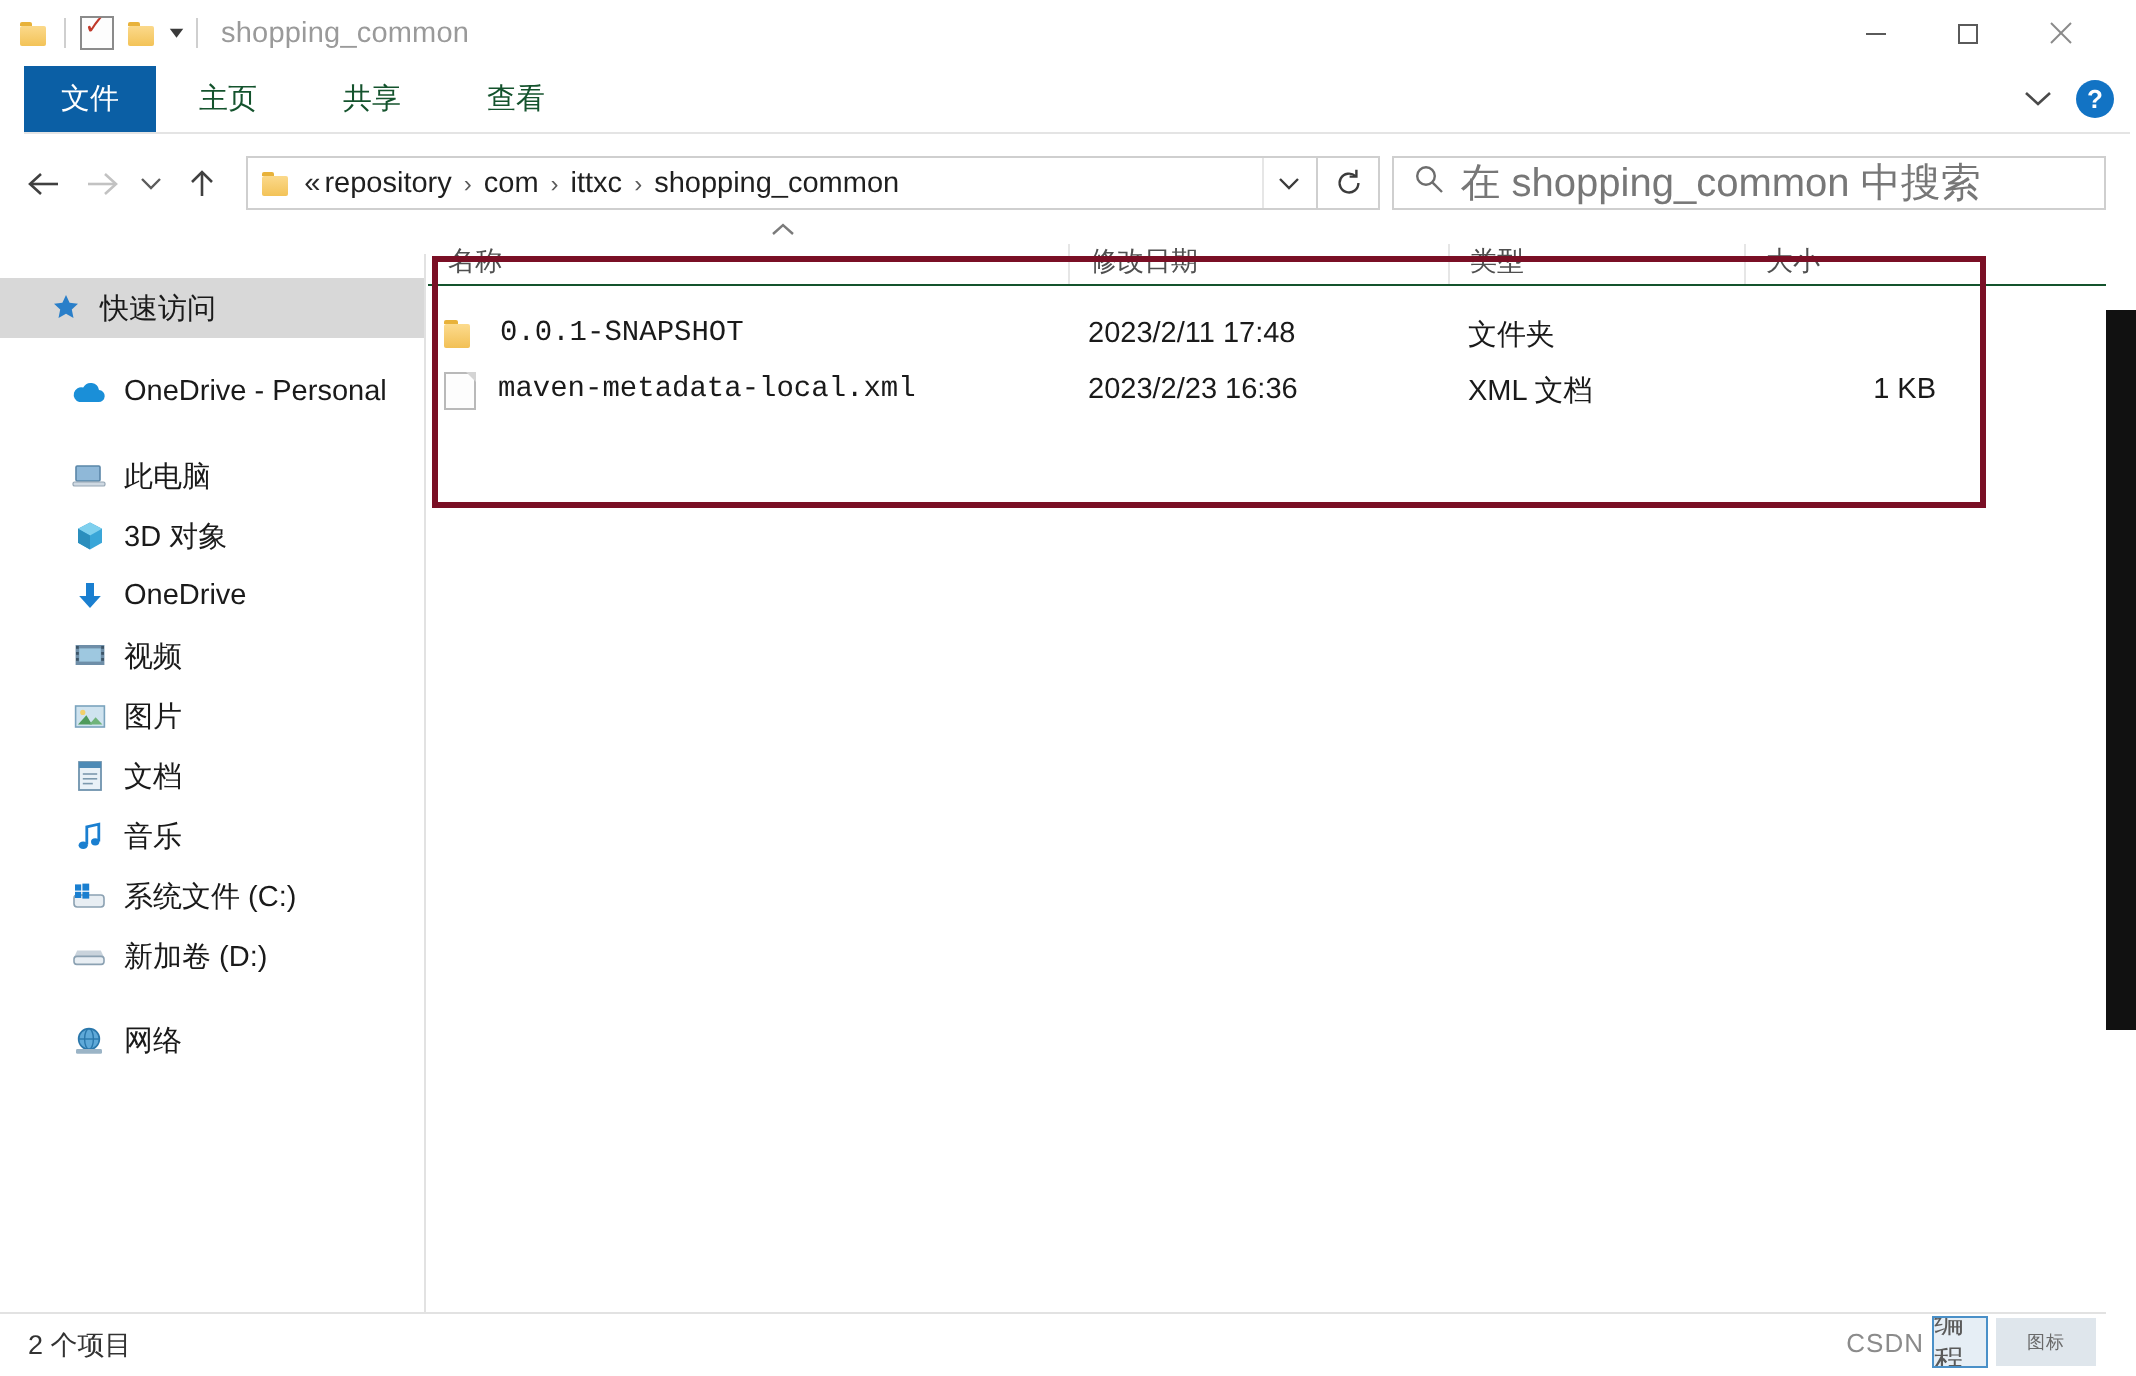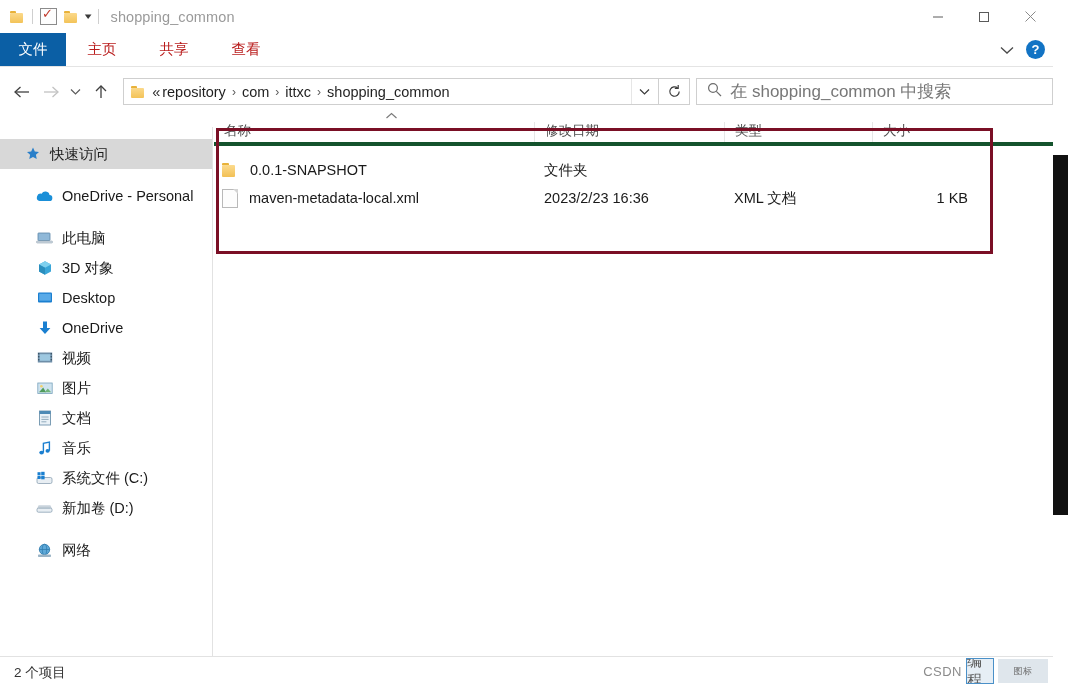--- a/index.html
+++ b/index.html
@@ -115,37 +115,37 @@
     display: flex;
     align-items: center;
     justify-content: center;
     color: #6a6a6a;
   }
   .win-btn svg { display: block; }
 
   
   .ribbon {
     position: absolute;
-    left: 0; top: 33px;
+    left: 12px; top: 33px;
     width: 1053px;
     height: 33px;
     background: #ffffff;
     border-bottom: 1px solid #e4e4e4;
   }
   .tabs {
     display: flex;
     height: 33px;
     align-items: stretch;
   }
   .tab {
     display: flex;
     align-items: center;
     justify-content: center;
     font-size: 14.5px;
-    color: #b91c1c;
+    color: #14532d;
     padding: 0 14px;
     min-width: 44px;
   }
   .tab.file {
     background: #0b5fa5;
     color: #ffffff;
     width: 66px;
     padding: 0;
   }
   .ribbon-right {
@@ -253,21 +253,21 @@
     background: #ffffff;
     display: flex;
     align-items: center;
     box-sizing: border-box;
   }
   .search-icon {
     margin: 0 8px 0 10px;
     color: #6d6d6d;
   }
   .search-ph {
-    font-size: 17px;
+    font-size: 20px;
     color: #777777;
   }
 
   
   .sidebar {
     position: absolute;
     left: 0; top: 127px;
     width: 213px;
     height: 540px;
     background: #ffffff;
@@ -308,21 +308,21 @@
     height: 540px;
     background: #ffffff;
   }
   .col-headers {
     position: relative;
     height: 26px;
     display: flex;
     align-items: flex-end;
     font-size: 13.5px;
     color: #4f4f4f;
-    border-bottom: 4px solid #14532d;
+    border-bottom: 1px solid #14532d;
   }
   .col {
     box-sizing: border-box;
     padding-bottom: 3px;
     padding-left: 10px;
     border-left: 1px solid #e6e6e6;
     height: 20px;
     display: flex;
     align-items: flex-start;
   }
@@ -350,21 +350,21 @@
     box-sizing: border-box;
     padding-left: 10px;
     display: flex;
     align-items: center;
     white-space: nowrap;
   }
   .cell-name { width: 320px; padding-left: 8px; }
   .cell-date { width: 190px; }
   .cell-type { width: 148px; }
   .cell-size { width: 110px; justify-content: flex-end; padding-right: 14px; }
-  .cell-name .txt { margin-left: 11px; }
+  .cell-name .txt { margin-left: 11px; font-family: Liberation Mono, monospace; }
 
   .icon-folder-lg {
     width: 17px; height: 15px;
     position: relative;
     flex: none;
   }
   .icon-folder-lg::before {
     content: "";
     position: absolute;
     left: 0; top: 0;
@@ -610,29 +610,20 @@
       <span class="side-ico">
         <svg width="16" height="16" viewBox="0 0 16 16" aria-hidden="true">
           <path d="M8 1.2l6 3.2v7L8 14.8 2 11.4v-7z" fill="#3aa6d8"></path>
           <path d="M8 1.2l6 3.2L8 7.8 2 4.4z" fill="#7fd0ee"></path>
           <path d="M8 7.8v7L2 11.4v-7z" fill="#2b8ebd"></path>
         </svg>
       </span>
       <span class="lbl">3D 对象</span>
     </div>
 
-    <div class="side-item indent">
-      <span class="side-ico">
-        <svg width="16" height="14" viewBox="0 0 16 14" aria-hidden="true">
-          <rect x="1" y="1.5" width="14" height="10" rx="1" fill="#1a7fd0"></rect>
-          <rect x="2.2" y="2.7" width="11.6" height="7" fill="#59aae8"></rect>
-        </svg>
-      </span>
-      <span class="lbl">Desktop</span>
-    </div>
 
     <div class="side-item indent">
       <span class="side-ico">
         <svg width="16" height="16" viewBox="0 0 16 16" aria-hidden="true">
           <rect x="6" y="1.5" width="4" height="7" fill="#1a7fd0"></rect>
           <polygon points="2.6,8 13.4,8 8,14" fill="#1a7fd0"></polygon>
         </svg>
       </span>
       <span class="lbl">OneDrive</span>
     </div>
@@ -745,20 +736,21 @@
       <div class="col col-type">类型</div>
       <div class="col col-size">大小</div>
     </div>
 
     <div class="rows">
       <div class="row">
         <div class="cell cell-name">
           <span class="icon-folder-lg"></span>
           <span class="txt">0.0.1-SNAPSHOT</span>
         </div>
+        <div class="cell cell-date">2023/2/11 17:48</div>
         <div class="cell cell-type">文件夹</div>
         <div class="cell cell-size"></div>
       </div>
 
       <div class="row">
         <div class="cell cell-name">
           <span class="icon-doc"></span>
           <span class="txt">maven-metadata-local.xml</span>
         </div>
         <div class="cell cell-date">2023/2/23 16:36</div>

